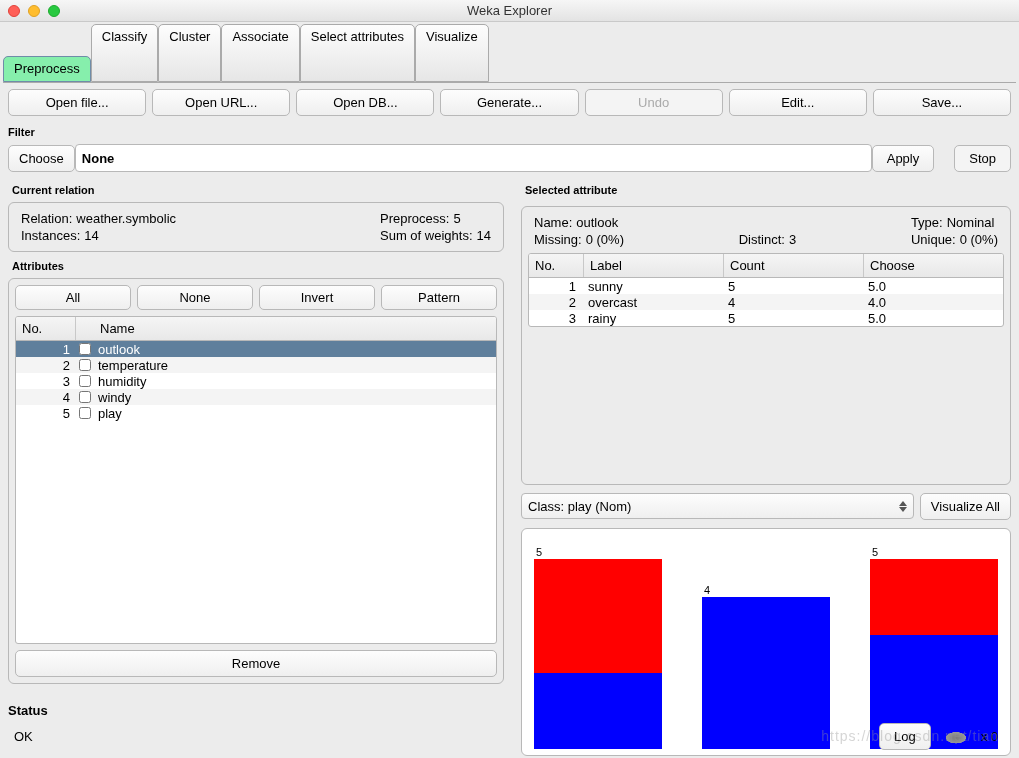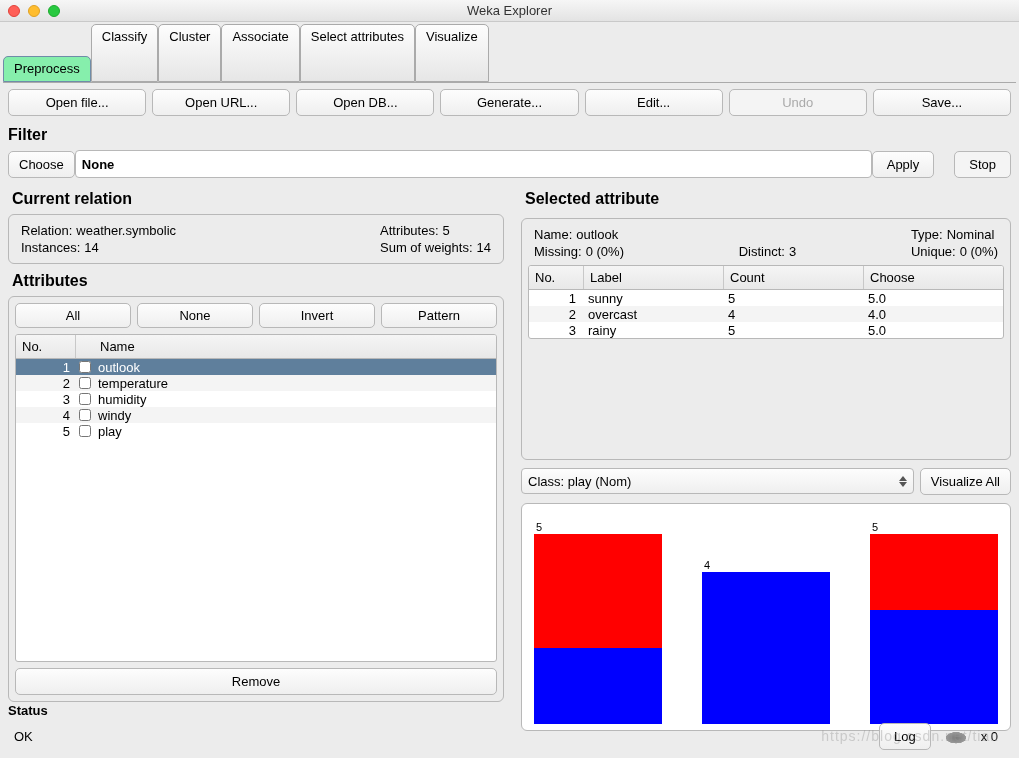--- a/index.html
+++ b/index.html
@@ -15,21 +15,21 @@
 
 .tabs { display:flex; padding:2px 3px 0 3px; background:#ececec; }
 .tab { background: linear-gradient(#fdfdfd,#e6e6e6); border:1px solid #aaa; padding:4px 10px 5px; border-top-left-radius:5px; border-top-right-radius:5px; margin-right:0px; cursor:pointer; font-size:13px;}
 .tab.active { background:#86efac; border-color:#6f8ca8;margin-top:32px;}
 .tab-bottom-line { height:1px; background:#aaa; margin:0 3px;}
 
 .action-row { display:flex; gap:6px; padding:6px 8px;}
 .btn { flex:1; background: linear-gradient(#fdfdfd,#efefef); border:1px solid #b8b8b8; border-radius:5px; padding:5px 4px; font-size:13px; cursor:pointer; text-align:center;}
 .btn.disabled { color:#aaa; background:#f4f4f4; cursor:default;}
 
-.section-label { font-weight:bold; padding:4px 8px 2px; font-size:16px;}
+.section-label { font-weight:bold; padding:4px 8px 2px; font-size:11px;}
 .filter-row { display:flex; gap:0; padding:4px 8px 8px; align-items:center;}
 .choose-btn { background:linear-gradient(#fdfdfd,#efefef); border:1px solid #b8b8b8; border-radius:5px; padding:5px 10px; cursor:pointer;}
 .filter-input { flex:1; height:28px; border:1px solid #b8b8b8; border-radius:4px; padding:2px 6px; background:#fff; font-weight:bold;}
 .small-btn { background:linear-gradient(#fdfdfd,#efefef); border:1px solid #b8b8b8; border-radius:5px; padding:5px 14px; cursor:pointer;}
 .small-btn.disabled { color:#000000; background:#f4f4f4; cursor:default;margin-left:20px;}
 
 .main { display:flex; padding:0 4px 4px 4px; gap:9px;}
 .left-col { width:504px; display:flex; flex-direction:column;}
 .right-col { flex:1; display:flex; flex-direction:column;}
 
@@ -118,22 +118,22 @@
   <div class="tab">Select attributes</div>
   <div class="tab">Visualize</div>
 </div>
 <div class="tab-bottom-line"></div>
 
 <div class="action-row">
   <div class="btn">Open file...</div>
   <div class="btn">Open URL...</div>
   <div class="btn">Open DB...</div>
   <div class="btn">Generate...</div>
+  <div class="btn disabled">Undo</div>
   <div class="btn">Edit...</div>
-  <div class="btn disabled">Undo</div>
   <div class="btn">Save...</div>
 </div>
 
 <div class="section-label">Filter</div>
 <div class="filter-row">
   <div class="choose-btn">Choose</div>
   <input class="filter-input" value="None" style="">
   <div class="small-btn">Apply</div>
   <div class="small-btn disabled">Stop</div>
 </div>
@@ -148,21 +148,21 @@
               <span class="info-label">Relation:</span> 
               <span>weather.symbolic</span>
             </div>
           <div class="info-row">
               <span class="info-label">Instances:</span> 
               <span>14</span>
             </div>
         </div>
         <div class="info-right">
           <div class="info-row">
-              <span class="info-label">Attributes:</span> 
+              <span class="info-label">Preprocess:</span> 
               <span>5</span>
             </div>
           <div class="info-row">
               <span class="info-label">Sum of weights:</span> 
               <span>14</span>
             </div>
         </div>
       </div>
     </div>
 
@@ -217,21 +217,21 @@
               <div class="col-name">play</div>
             </div>
           </div>
       </div>
       <button class="remove-btn">Remove</button>
     </div>
   </div>
 
   <div class="right-col">
     <div class="section-label">Selected attribute</div>
-    <div class="panel" style="height:242px;margin-top:8px;">
+    <div class="panel" style="height:279px;margin-top:8px;">
       <div class="sel-info">
         <div class="sel-col">
           <div class="sel-row">
               <span>Name:</span> 
               <span>outlook</span>
             </div>
           <div class="sel-row">
               <span>Missing:</span> 
               <span>0 (0%)</span>
             </div>

